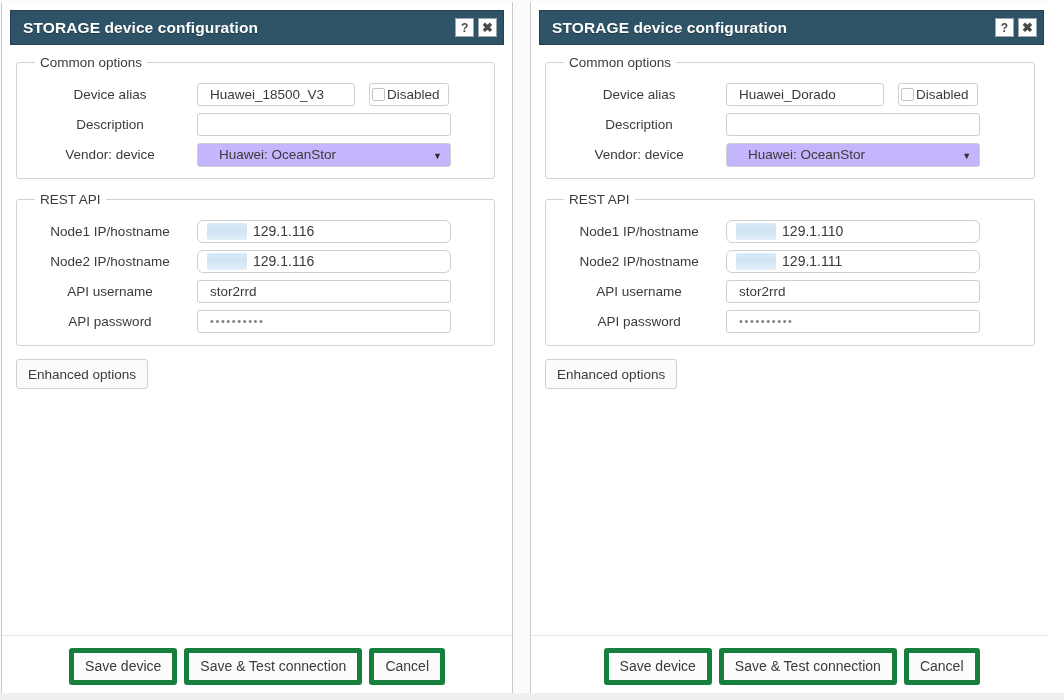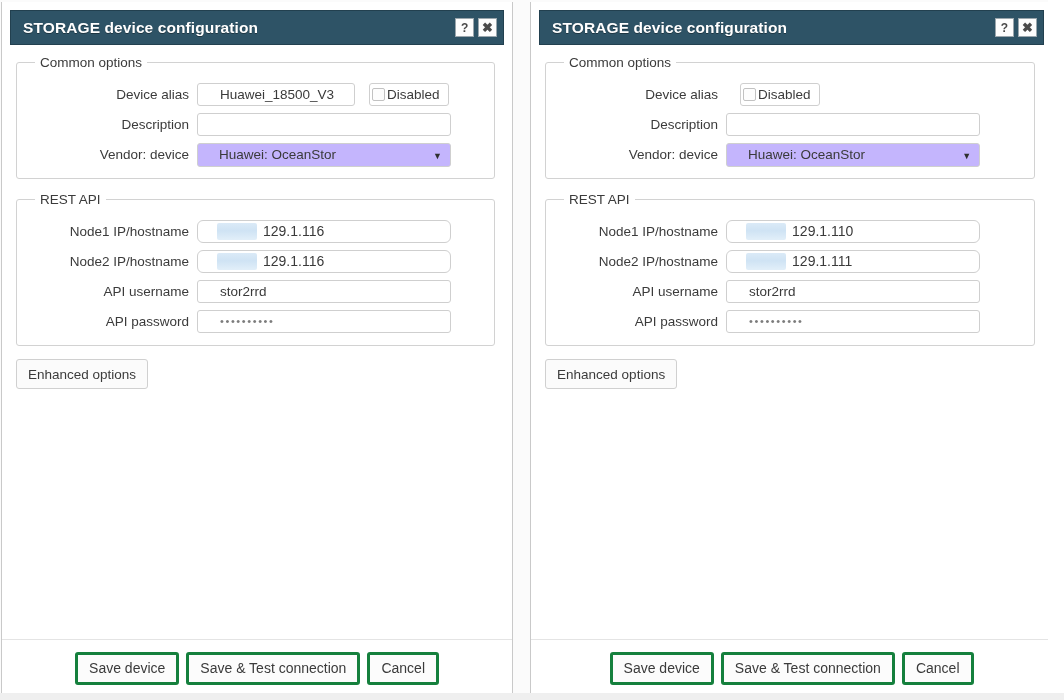--- a/index.html
+++ b/index.html
@@ -95,33 +95,33 @@
 
   .row {
     display: flex;
     align-items: center;
     margin-top: 7px;
     height: 23px;
   }
   .row .lbl {
     font-size: 13.5px;
     color: #3b3b3b;
-    text-align: right;
+    text-align: center;
     white-space: nowrap;
     padding-right: 8px;
   }
 
   .txt {
     height: 23px;
     border: 1px solid #cfcfcf;
     border-radius: 3px;
     background: #ffffff;
     font-size: 13.5px;
     color: #3a3a3a;
-    padding: 0 22px;
+    padding: 0 12px;
     font-family: "Liberation Sans", sans-serif;
     line-height: 21px;
     display: flex;
     align-items: center;
     outline: none;
     text-align: center;
   }
 
   
   .chk-box {
@@ -208,21 +208,21 @@
     padding: 12px 0 14px 0;
     display: flex;
     justify-content: center;
     gap: 7px;
     background: #ffffff;
   }
   .foot-btn {
     font-size: 14px;
     color: #3b3b3b;
     background: #fcfcfc;
-    border: 3px solid #15803d;
+    border: 5px solid #15803d;
     border-radius: 3px;
     padding: 5px 11px 6px 11px;
     cursor: pointer;
     white-space: nowrap;
     font-family: "Liberation Sans", sans-serif;
     line-height: 1.15;
   }
 
   .bottom-strip {
     position: absolute;
@@ -332,20 +332,21 @@
       </div>
     </div>
 
     <div class="dlg-body">
 
       <fieldset class="group">
         <legend>Common options</legend>
 
         <div class="row">
           <div class="lbl" style="width:166px">Device alias</div>
+          <div class="txt" style="width:158px">Huawei_Dorado</div>
           <div class="chk-box" style="margin-left:14px">
             <div class="box"></div>
             <div class="chk-lbl">Disabled</div>
           </div>
         </div>
 
         <div class="row">
           <div class="lbl" style="width:166px">Description</div>
           <div class="txt" style="width:254px"></div>
         </div>

